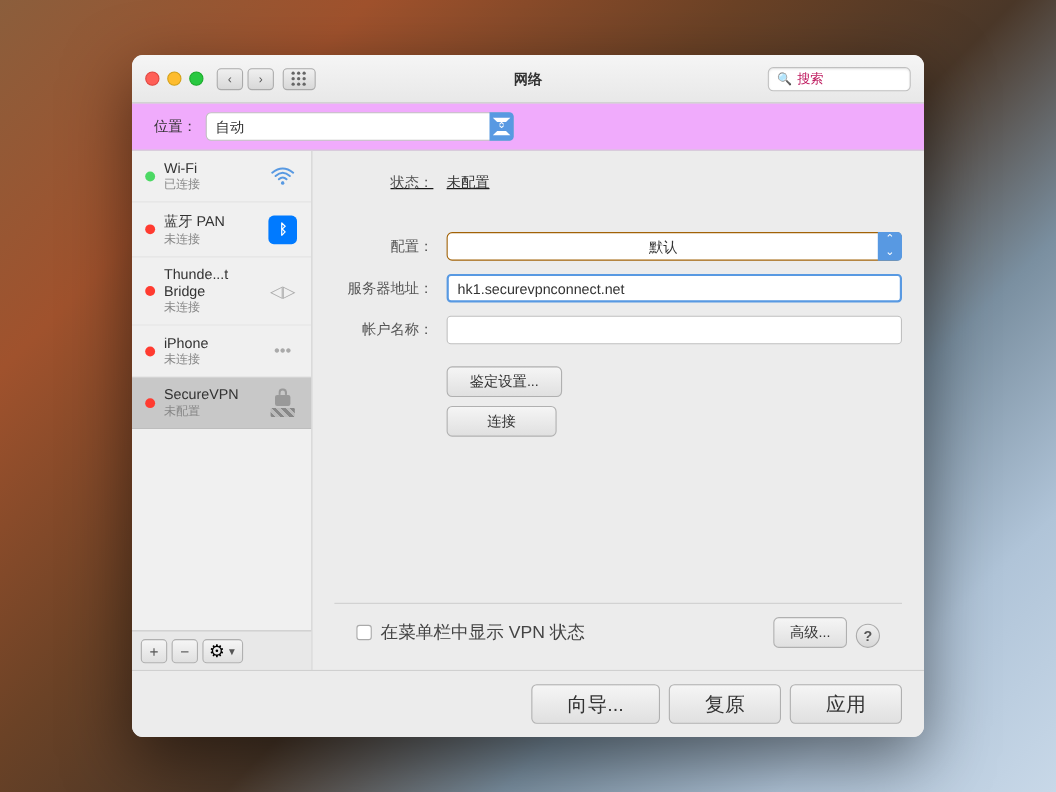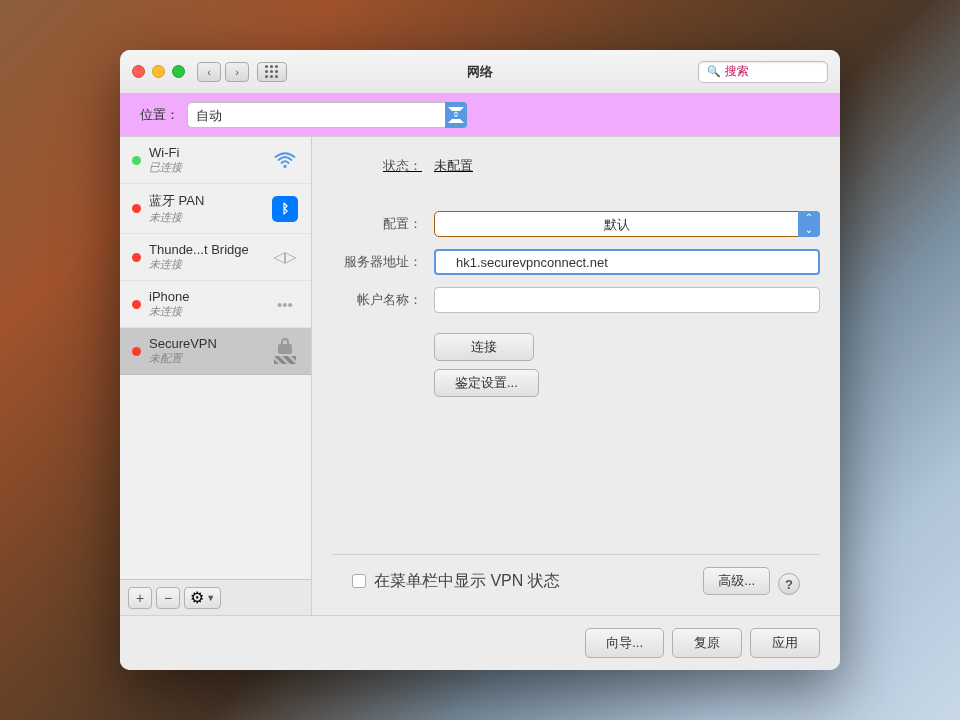--- a/index.html
+++ b/index.html
@@ -211,21 +211,21 @@
 
     
     .content {
       display: flex;
       flex: 1;
       overflow: hidden;
     }
 
     
     .sidebar {
-      width: 192px;
+      width: 164px;
       background: #f0f0f0;
       border-right: 1px solid #d0d0d0;
       display: flex;
       flex-direction: column;
       flex-shrink: 0;
     }
 
     .sidebar-list {
       flex: 1;
       overflow-y: auto;
@@ -287,21 +287,20 @@
 
     .item-name {
       font-size: 13px;
       font-weight: 500;
       color: #333;
     }
 
     .item-status {
       font-size: 11px;
       color: #888;
-      font-style: italic;
     }
 
     .sidebar-toolbar {
       height: 36px;
       border-top: 1px solid #c8c8c8;
       display: flex;
       align-items: center;
       padding: 0 8px;
       gap: 4px;
       background: #e8e8e8;
@@ -412,21 +411,21 @@
       pointer-events: none;
       flex-direction: column;
       gap: 2px;
     }
 
     .form-input {
       flex: 1;
       height: 26px;
       border: 2px solid #5899e2;
       border-radius: 4px;
-      padding: 2px 20px;
+      padding: 2px 8px;
       font-size: 13px;
       color: #333;
       background: #fff;
       outline: none;
     }
 
     .form-input-inactive {
       flex: 1;
       height: 26px;
       border: 1px solid #c0c0c0;
@@ -528,22 +527,22 @@
       gap: 8px;
       background: #ececec;
       border-top: 1px solid #d0d0d0;
       flex-shrink: 0;
     }
 
     .footer-btn {
       background: linear-gradient(to bottom, #f5f5f5, #e0e0e0);
       border: 1px solid #b0b0b0;
       border-radius: 5px;
-      padding: 5px 20px;
-      font-size: 13px;
+      padding: 5px 32px;
+      font-size: 18px;
       color: #333;
       cursor: pointer;
       min-width: 70px;
       text-align: center;
     }
 
     
     .dbl-arrow::before {
       content: '⌃';
       font-size: 10px;
@@ -764,22 +763,22 @@
           <span class="field-label">服务器地址：</span>
           <input class="form-input" type="text" value="hk1.securevpnconnect.net" style="">
         </div>
 
         <div class="form-row">
           <span class="field-label">帐户名称：</span>
           <input class="form-input-inactive" type="text" style="">
         </div>
 
         <div class="buttons-row">
+          <button class="mac-button">鉴定设置...</button>
           <button class="mac-button">连接</button>
-          <button class="mac-button">鉴定设置...</button>
         </div>
 
       </div>
 
       <div class="bottom-area">
         <div class="checkbox-row">
           <div class="mac-checkbox"></div>
           <span class="checkbox-label">在菜单栏中显示 VPN 状态</span>
         </div>
         <div class="bottom-right-buttons">

